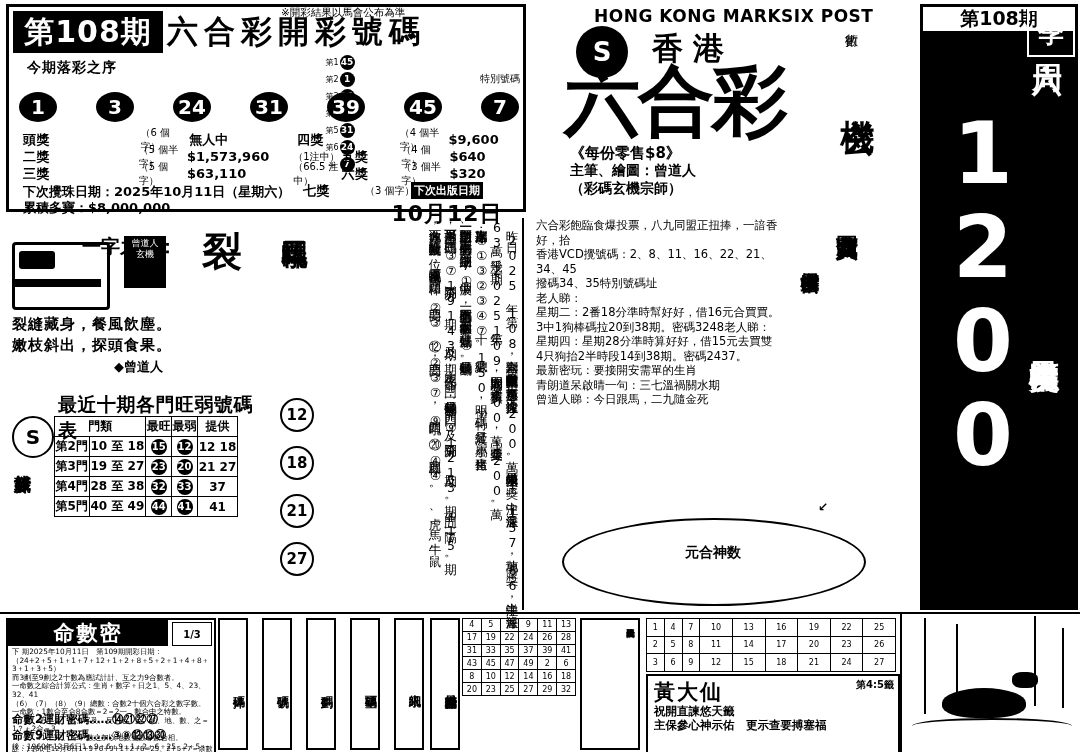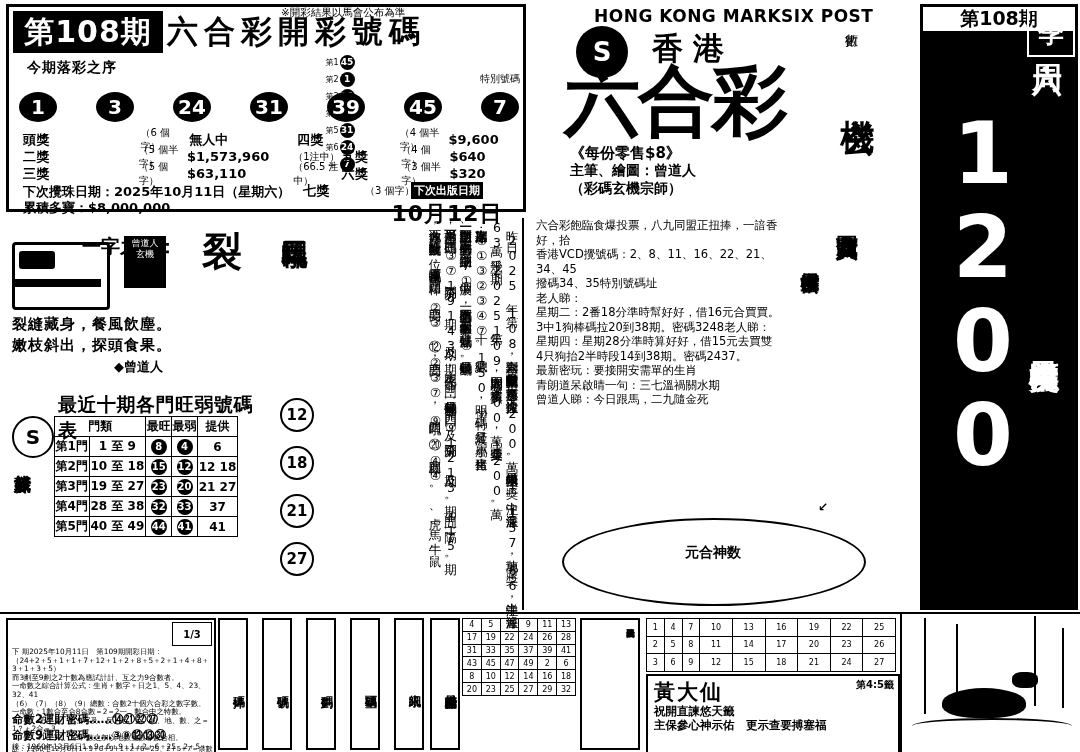--- a/index.html
+++ b/index.html
@@ -282,27 +282,20 @@
     <div id="hct-side">贏錢妙算</div>
     <table id="hct-table">
       <tbody>
           <tr>
         <th colspan="2">門類</th>
         <th>最旺</th>
         <th>最弱</th>
         <th>提供</th>
       </tr>
       <tr>
-        <td>第1門</td>
-        <td>1 至 9</td>
-        <td><span class="cnum">8</span></td>
-        <td><span class="cnum">4</span></td>
-        <td>6</td>
-      </tr>
-      <tr>
         <td>第2門</td>
         <td>10 至 18</td>
         <td><span class="cnum">15</span></td>
         <td><span class="cnum">12</span></td>
         <td>12 18</td>
       </tr>
       <tr>
         <td>第3門</td>
         <td>19 至 27</td>
         <td><span class="cnum">23</span></td>
@@ -357,20 +350,21 @@
     <div id="rc-side">玄機當中露</div>
     <div id="rc-side2">六合藏寶圖</div>
     <div id="rc-oval"></div>
     <div id="rc-oval-t">元合神数</div>
     <div id="rc-arrow">↙</div>
   </div>
 
   <div class="blk" id="bottom">
 
     <div id="bl-box">
+      <div id="bl-head">命數密</div>
       <div id="bl-chip">1/3</div>
       <div id="bl-body" style="white-space:pre-line">下 期2025年10月11日　第109期開彩日期：
 （24+2＋5＋1＋1＋7＋12＋1＋2＋8＋5＋2＋1＋4＋8＋3＋1＋3＋5）
 而3劃至9劃之2十數為應試計計、互之力9合數者。
 一命數之綜合計算公式：生肖＋數字＋日之1、5、4、23、32、41
 （6）（7）（8）（9）總數：合數2十個六合彩之數字數。
 一命數：1數合至合8合數＝2＝2一，數合中之特數。
 3、數、密、是、數、字及、反、足、反、約、地、數、之＝1？＋2合＝3。
 1、2、31、32、33、數之加以地數整數等數合相。
 後：1960年12月6日1＋9＋6＋9＋1＋2＋6＋25、2＋5＋7＋余數其7。</div>

